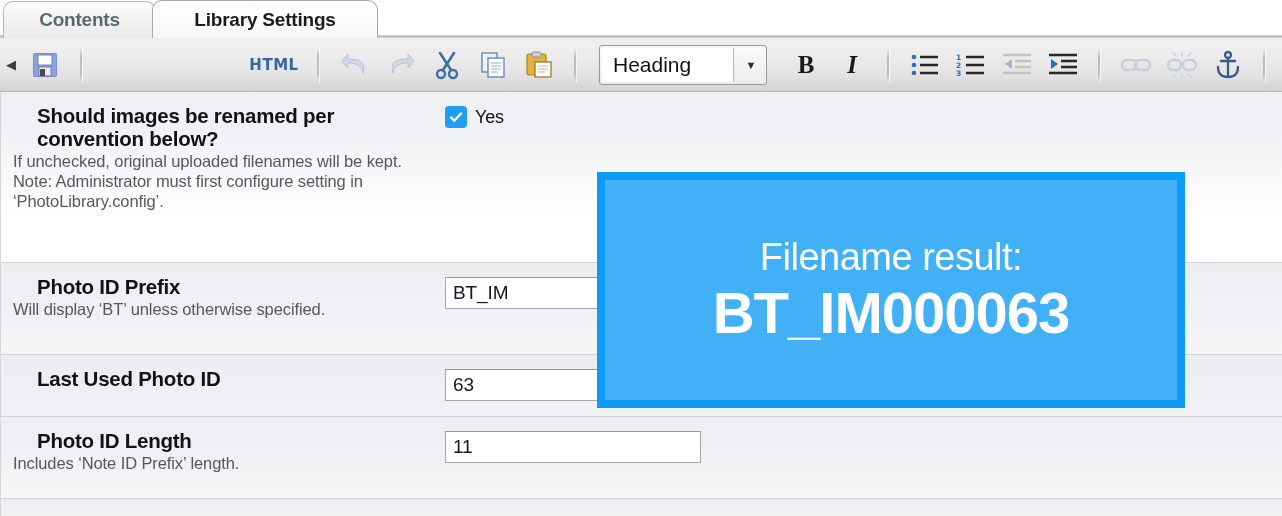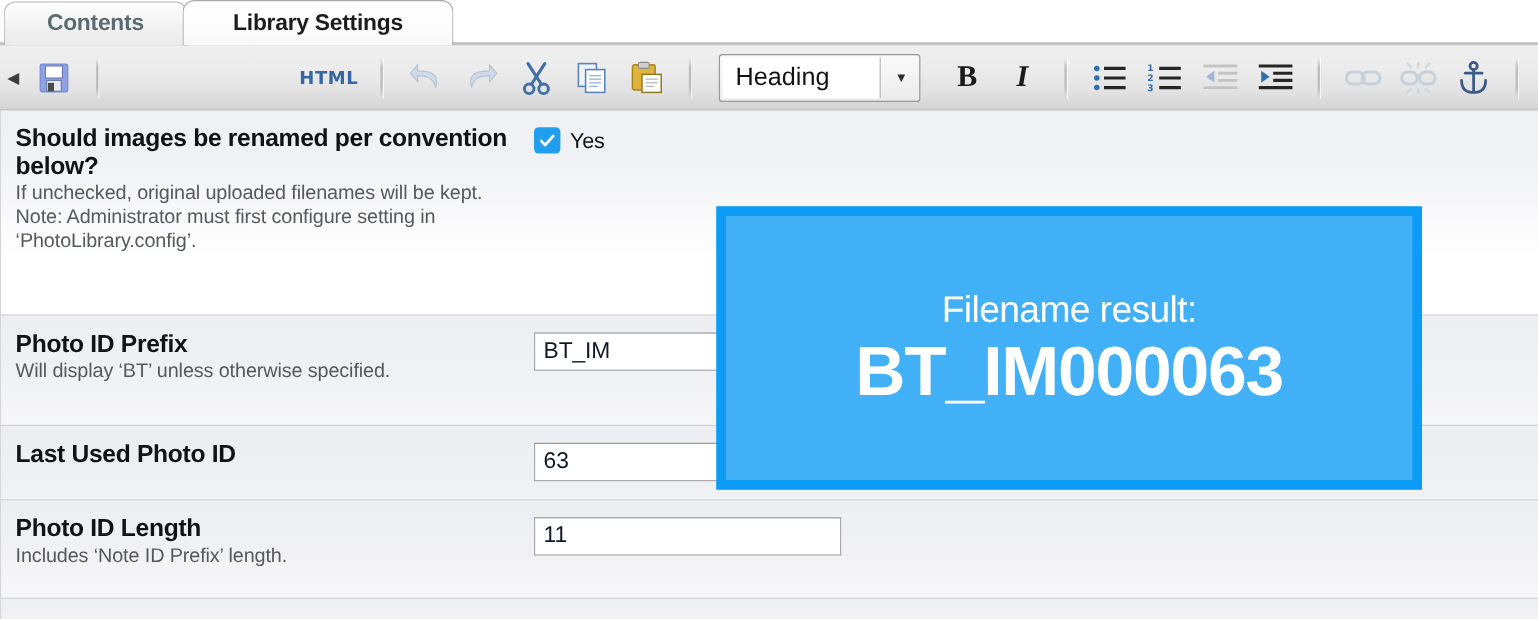--- a/index.html
+++ b/index.html
@@ -207,20 +207,21 @@
   .row-label {
     width: 432px;
     flex: 0 0 432px;
   }
   .lbl-title {
     font-size: 20.5px;
     font-weight: bold;
     color: #111214;
     line-height: 1.13;
     letter-spacing: -0.25px;
+    margin-left: 24px;
   }
   .lbl-desc {
     font-size: 16.5px;
     color: #55585c;
     line-height: 1.2;
     margin-top: 2px;
     letter-spacing: -0.1px;
   }
   .row-control {
     flex: 1;
@@ -274,21 +275,21 @@
     box-sizing: border-box;
     background: #41b0f7;
     border: 8px solid #0c9cf5;
     display: flex;
     flex-direction: column;
     align-items: center;
     justify-content: center;
     z-index: 20;
   }
   .callout-line1 {
-    font-size: 31px;
+    font-size: 38px;
     color: #ffffff;
     letter-spacing: -0.5px;
     line-height: 1;
     margin-bottom: 8px;
   }
   .callout-line2 {
     font-size: 58px;
     font-weight: bold;
     color: #ffffff;
     letter-spacing: -1px;

